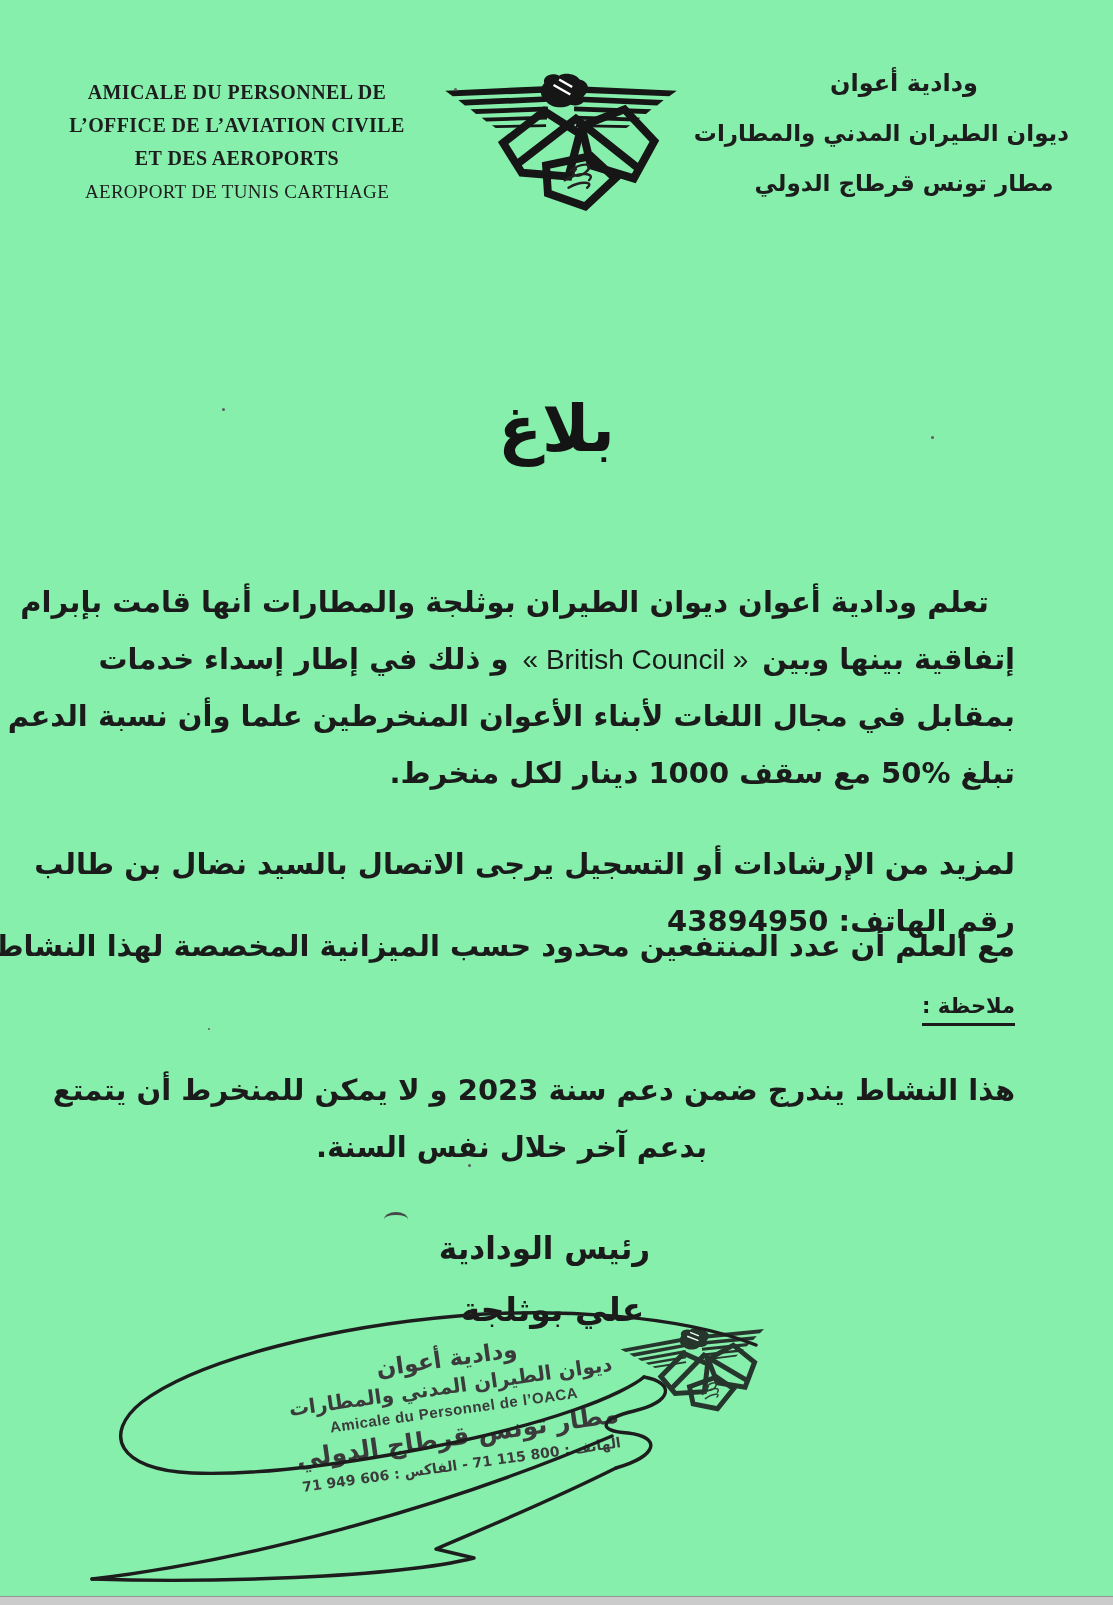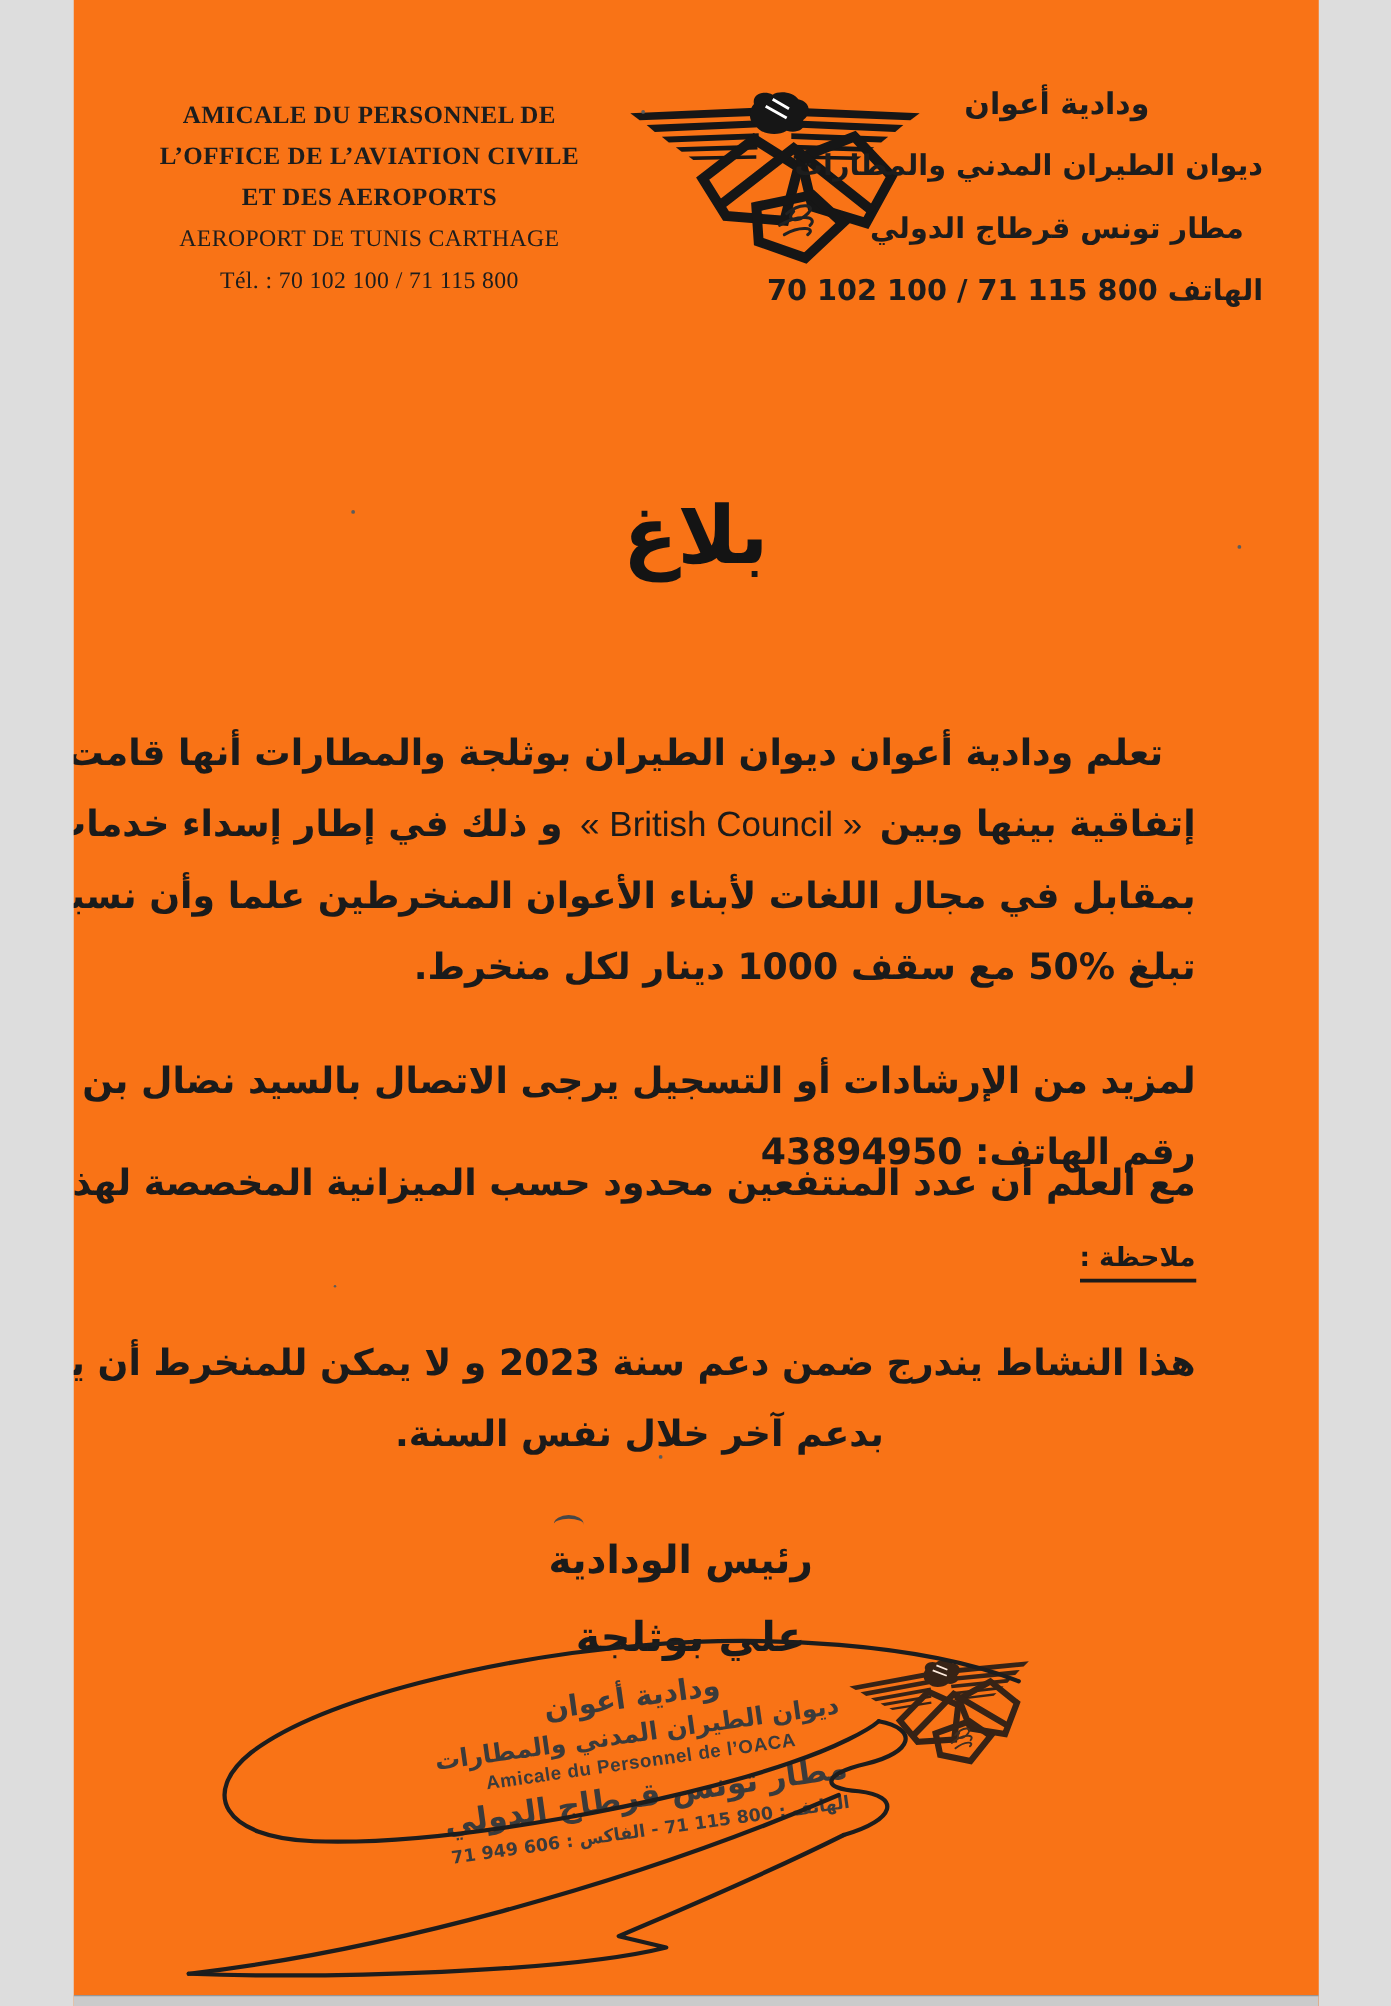--- a/index.html
+++ b/index.html
@@ -1,16 +1,16 @@
 <!DOCTYPE html>
 <html><head>
 <meta charset="utf-8">
 <style>
   html,body{margin:0;padding:0;background:#ddd;}
-  .page{position:relative;width:996px;height:1605px;margin:0 auto;background:#f97316;
+  .page{position:relative;width:1113px;height:1605px;margin:0 auto;background:#86efac;
         overflow:hidden;color:#1c1c1c;}
   
   .hdr-left{position:absolute;left:60px;top:76px;width:354px;text-align:center;
             font-family:"Liberation Serif",serif;color:#1d1d1d;}
   .hl{line-height:33px;white-space:nowrap;}
   .hl.b{font-weight:700;font-size:20px;letter-spacing:.4px;}
   .hl.m{font-weight:400;font-size:19px;letter-spacing:.3px;}
   .logo{position:absolute;left:437px;top:72px;width:248px;height:140px;}
   .hdr-right{position:absolute;right:44px;top:58px;width:330px;text-align:center;
              font-family:"DejaVu Sans",sans-serif;font-weight:700;color:#1d1d1d;}
@@ -86,35 +86,30 @@
   </defs>
 </svg>
 
 <div class="page">
 
   <div class="hdr-left" lang="fr">
     <div class="hl b">AMICALE DU PERSONNEL DE</div>
     <div class="hl b">L’OFFICE DE L’AVIATION CIVILE</div>
     <div class="hl b">ET DES AEROPORTS</div>
     <div class="hl m">AEROPORT DE TUNIS CARTHAGE</div>
-    <div class="hl m">Tél. : 70 102 100 / 71 115 800</div>
   </div>
 
   <svg class="logo" viewBox="0 0 260 150" aria-hidden="true">
     <use href="#emblem"></use>
   </svg>
 
   <div class="hdr-right" dir="rtl" lang="ar">
     <div class="ar1">ودادية أعوان</div>
     <div>ديوان الطيران المدني والمطارات</div>
     <div>مطار تونس قرطاج الدولي</div>
-    <div>
-      <span>الهاتف</span>
-      <span dir="ltr">70 102 100 / 71 115 800</span>
-    </div>
   </div>
 
   <h1 class="title" dir="rtl" lang="ar">بلاغ</h1>
 
   <section class="para p1">
     <div class="bl indent">تعلم ودادية أعوان ديوان الطيران بوثلجة والمطارات أنها قامت بإبرام</div>
     <div class="bl">
       <span>إتفاقية بينها وبين</span>
       <span class="latin" dir="ltr">« British Council »</span>
       <span>و ذلك في إطار إسداء خدمات</span>

